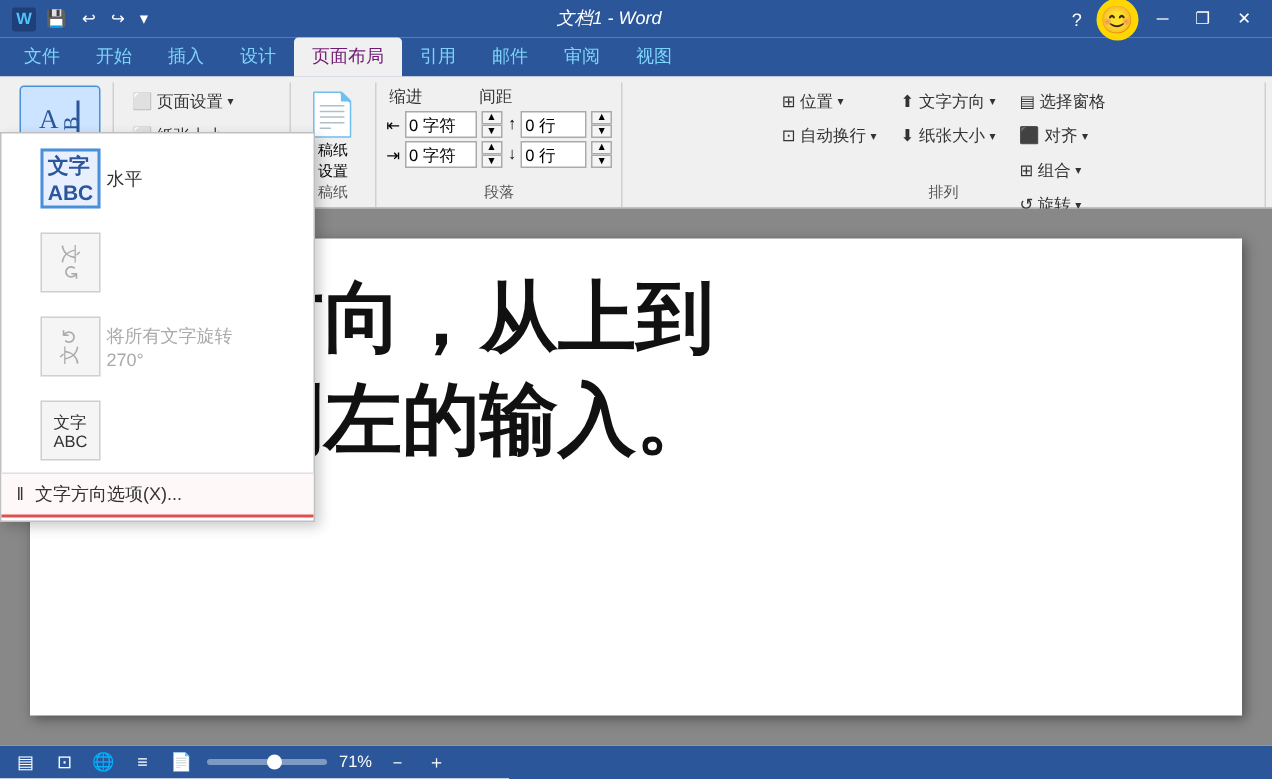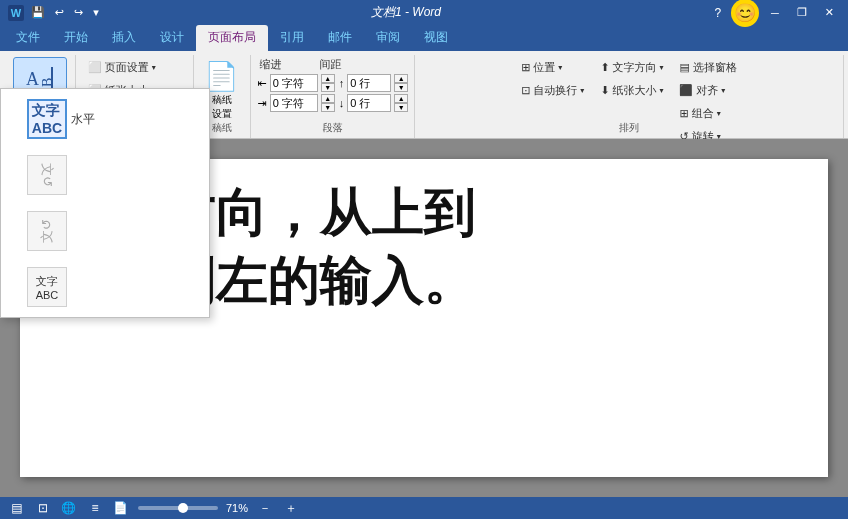--- a/index.html
+++ b/index.html
@@ -469,28 +469,33 @@
   <div class="menu-item disabled">
     <div class="menu-item-icon">
       <span style="font-size:13px; transform:rotate(90deg); display:inline-block; color:#aaa;">文↺</span>
     </div>
   </div>
 
   <div class="menu-item disabled">
     <div class="menu-item-icon">
       <span style="font-size:13px; transform:rotate(270deg); display:inline-block; color:#aaa;">文↺</span>
     </div>
+    <span class="menu-item-text">将所有文字旋转 270°</span>
   </div>
 
   <div class="menu-item">
     <div class="menu-item-icon">
       <span style="font-size:11px; color:#333;">文字<br>ABC</span>
     </div>
   </div>
 
+  <div class="menu-item-last">
+    <span style="margin-right:4px;">‖</span>
+    <span>文字方向选项(X)...</span>
+  </div>
 </div>
 
 <div class="doc-area">
   <div class="doc-page">
     <div class="doc-content">
       <div style="white-space:nowrap; overflow:hidden; text-overflow:clip;">文字方向，从上到</div>
       <div style="white-space:nowrap; overflow:hidden; text-overflow:clip;">从右到左的输入。</div>
     </div>
   </div>
 </div>

